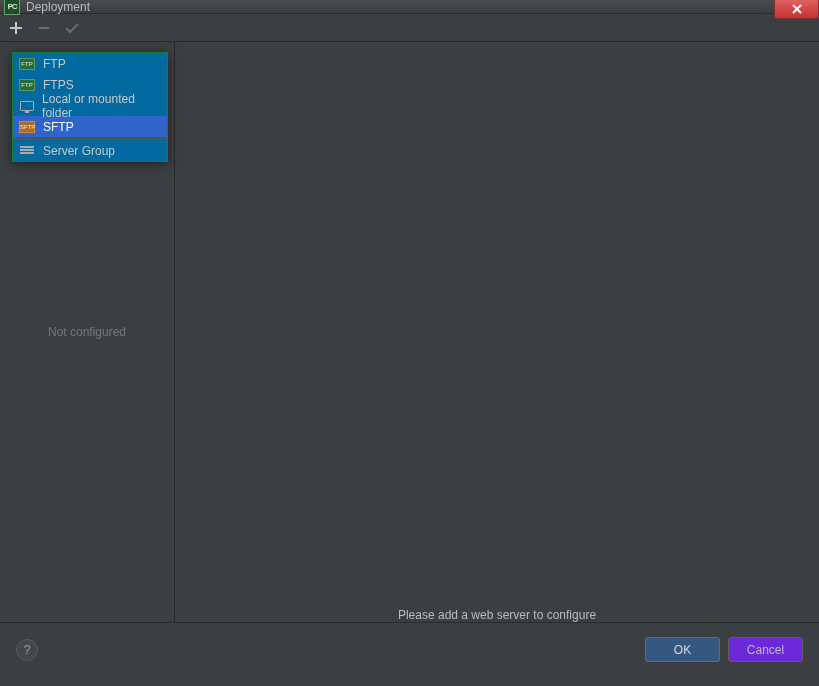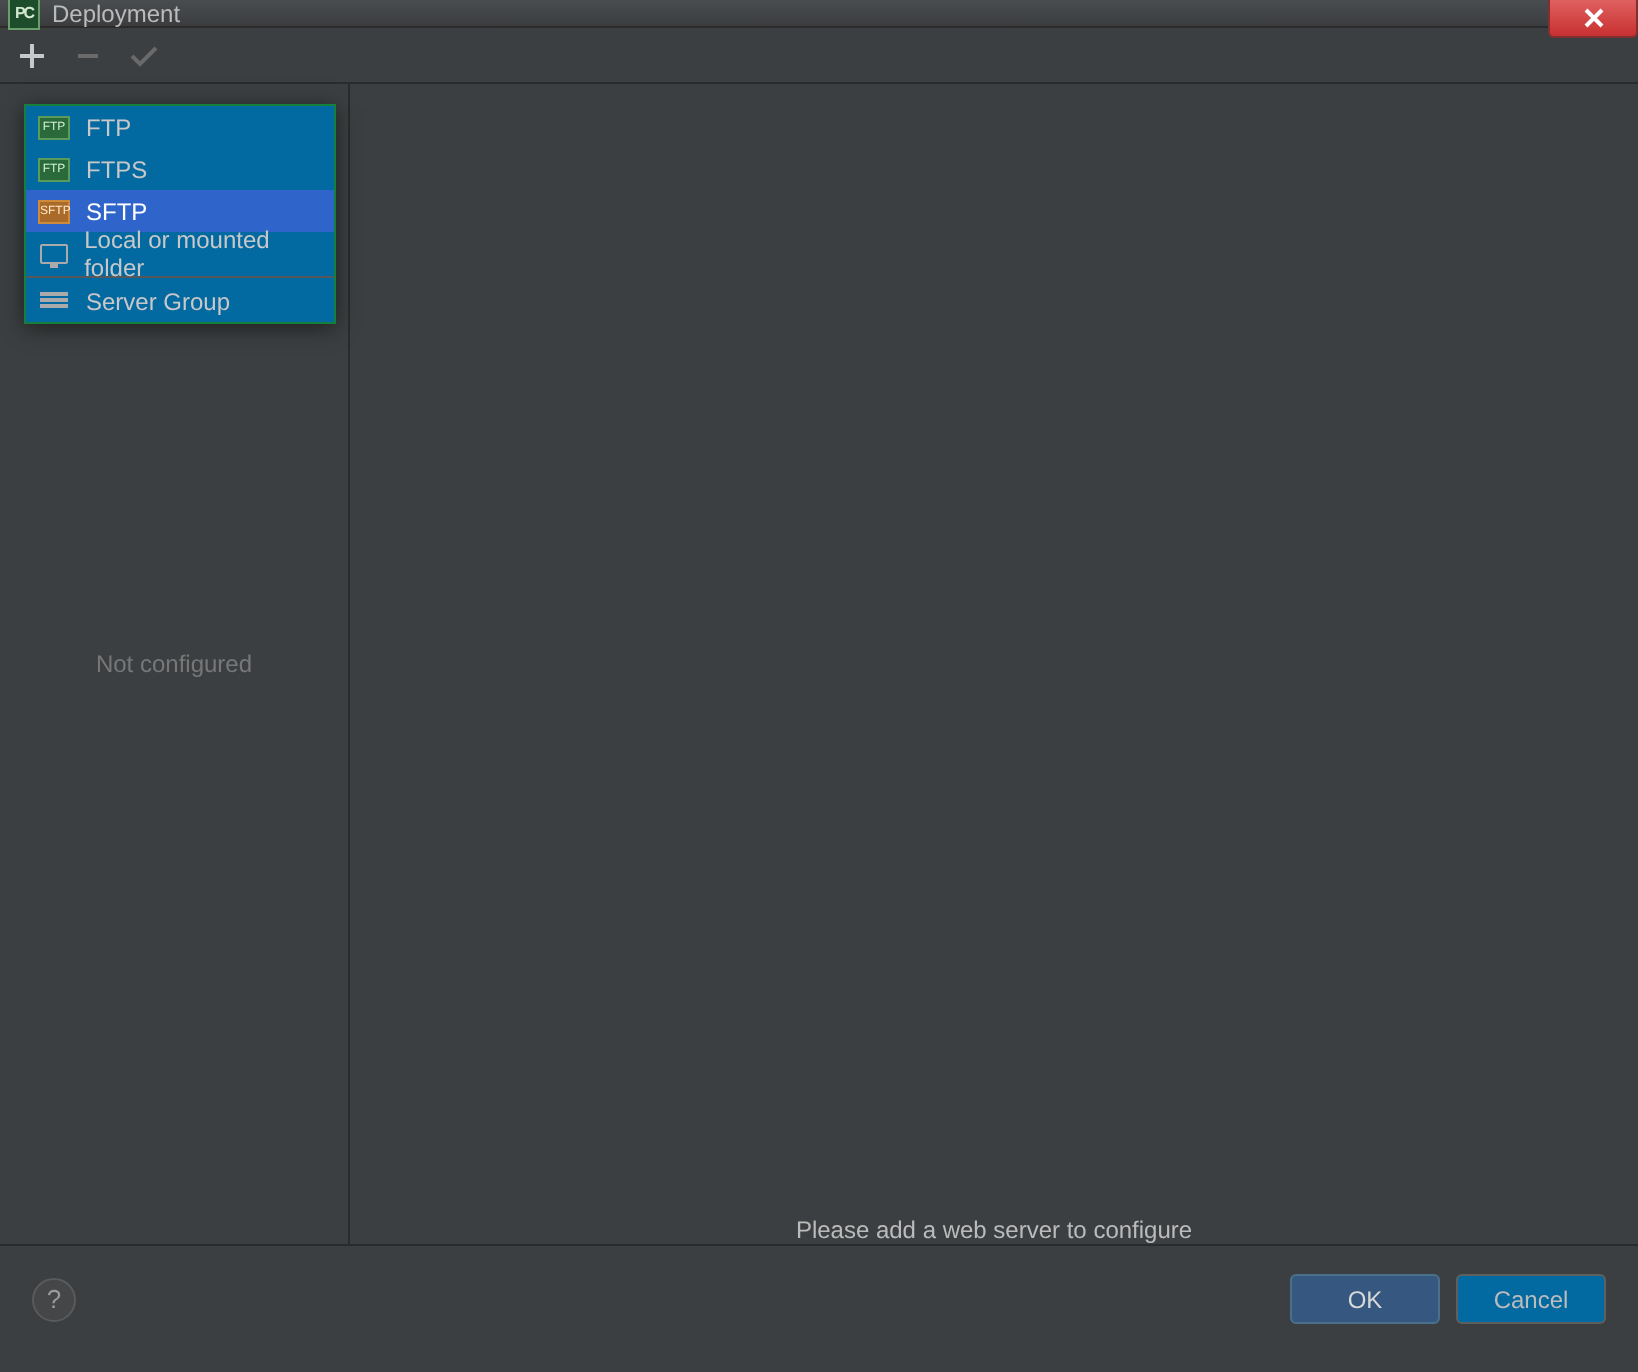--- a/index.html
+++ b/index.html
@@ -95,21 +95,21 @@
       color: #9a9a9a;
       display: flex; align-items: center; justify-content: center;
       font-size: 13px;
       cursor: pointer;
     }
     .footer-spacer { flex: 1; }
     .btn {
       height: 25px;
       min-width: 75px;
       border: 1px solid #5e6060;
-      background: #0369a1;
+      background: #6d28d9;
       color: #bbbbbb;
       border-radius: 3px;
       margin-left: 8px;
       cursor: pointer;
       font-size: 12px;
       font-family: inherit;
     }
     .btn.primary {
       background: #365880;
       border: 1px solid #4a708b;
@@ -214,31 +214,31 @@
         <div class="ftp-ic">FTP</div>
       </div>
       <span>FTP</span>
     </div>
     <div class="popup-item">
       <div class="pi-icon">
         <div class="ftp-ic">FTP</div>
       </div>
       <span>FTPS</span>
     </div>
+    <div class="popup-item">
+      <div class="pi-icon">
+        <div class="mon-ic"></div>
+      </div>
+      <span>Local or mounted folder</span>
+    </div>
     <div class="popup-item selected">
       <div class="pi-icon">
         <div class="ftp-ic orange">SFTP</div>
       </div>
       <span>SFTP</span>
-    </div>
-    <div class="popup-item">
-      <div class="pi-icon">
-        <div class="mon-ic"></div>
-      </div>
-      <span>Local or mounted folder</span>
     </div>
     <div class="popup-sep"></div>
     <div class="popup-item">
       <div class="pi-icon">
         <div class="grp-ic">
           <div></div>
           <div></div>
           <div></div>
         </div>
       </div>

